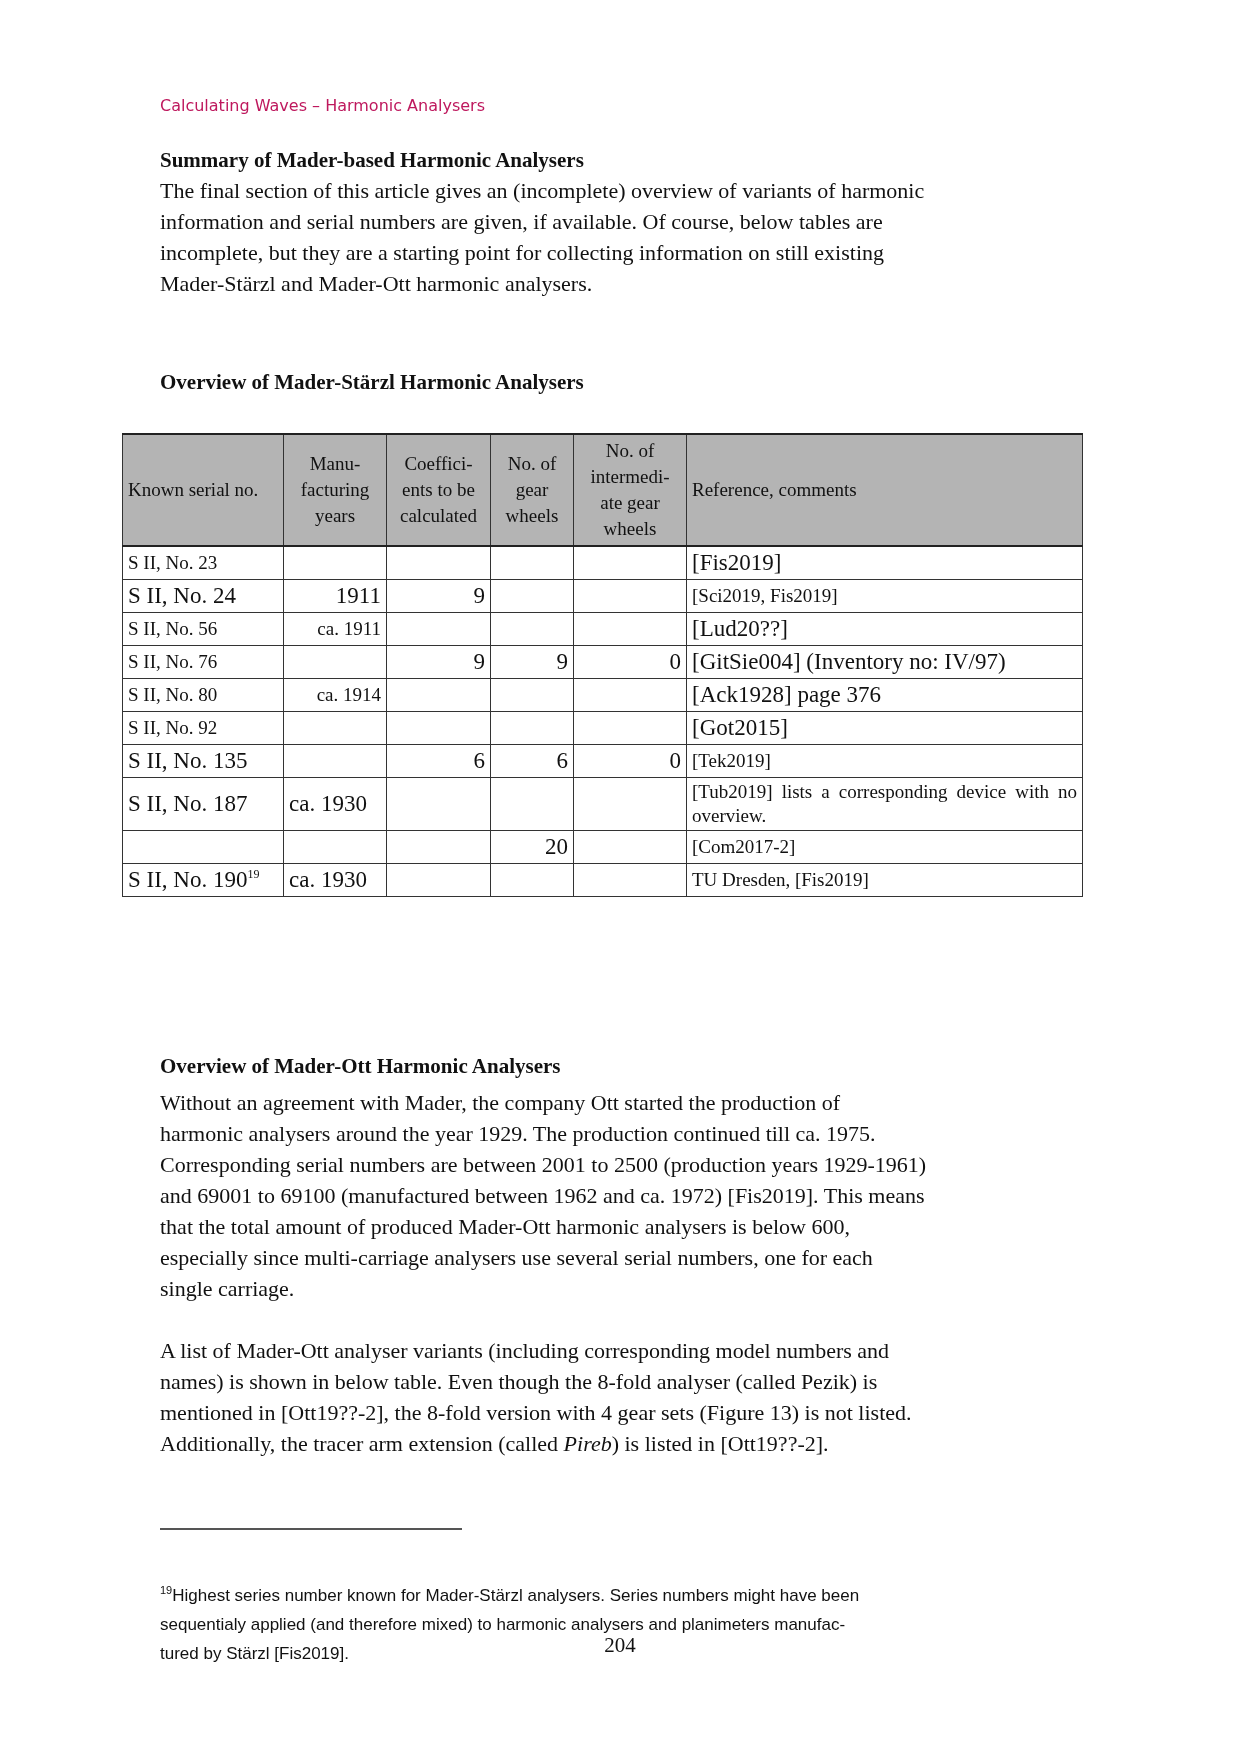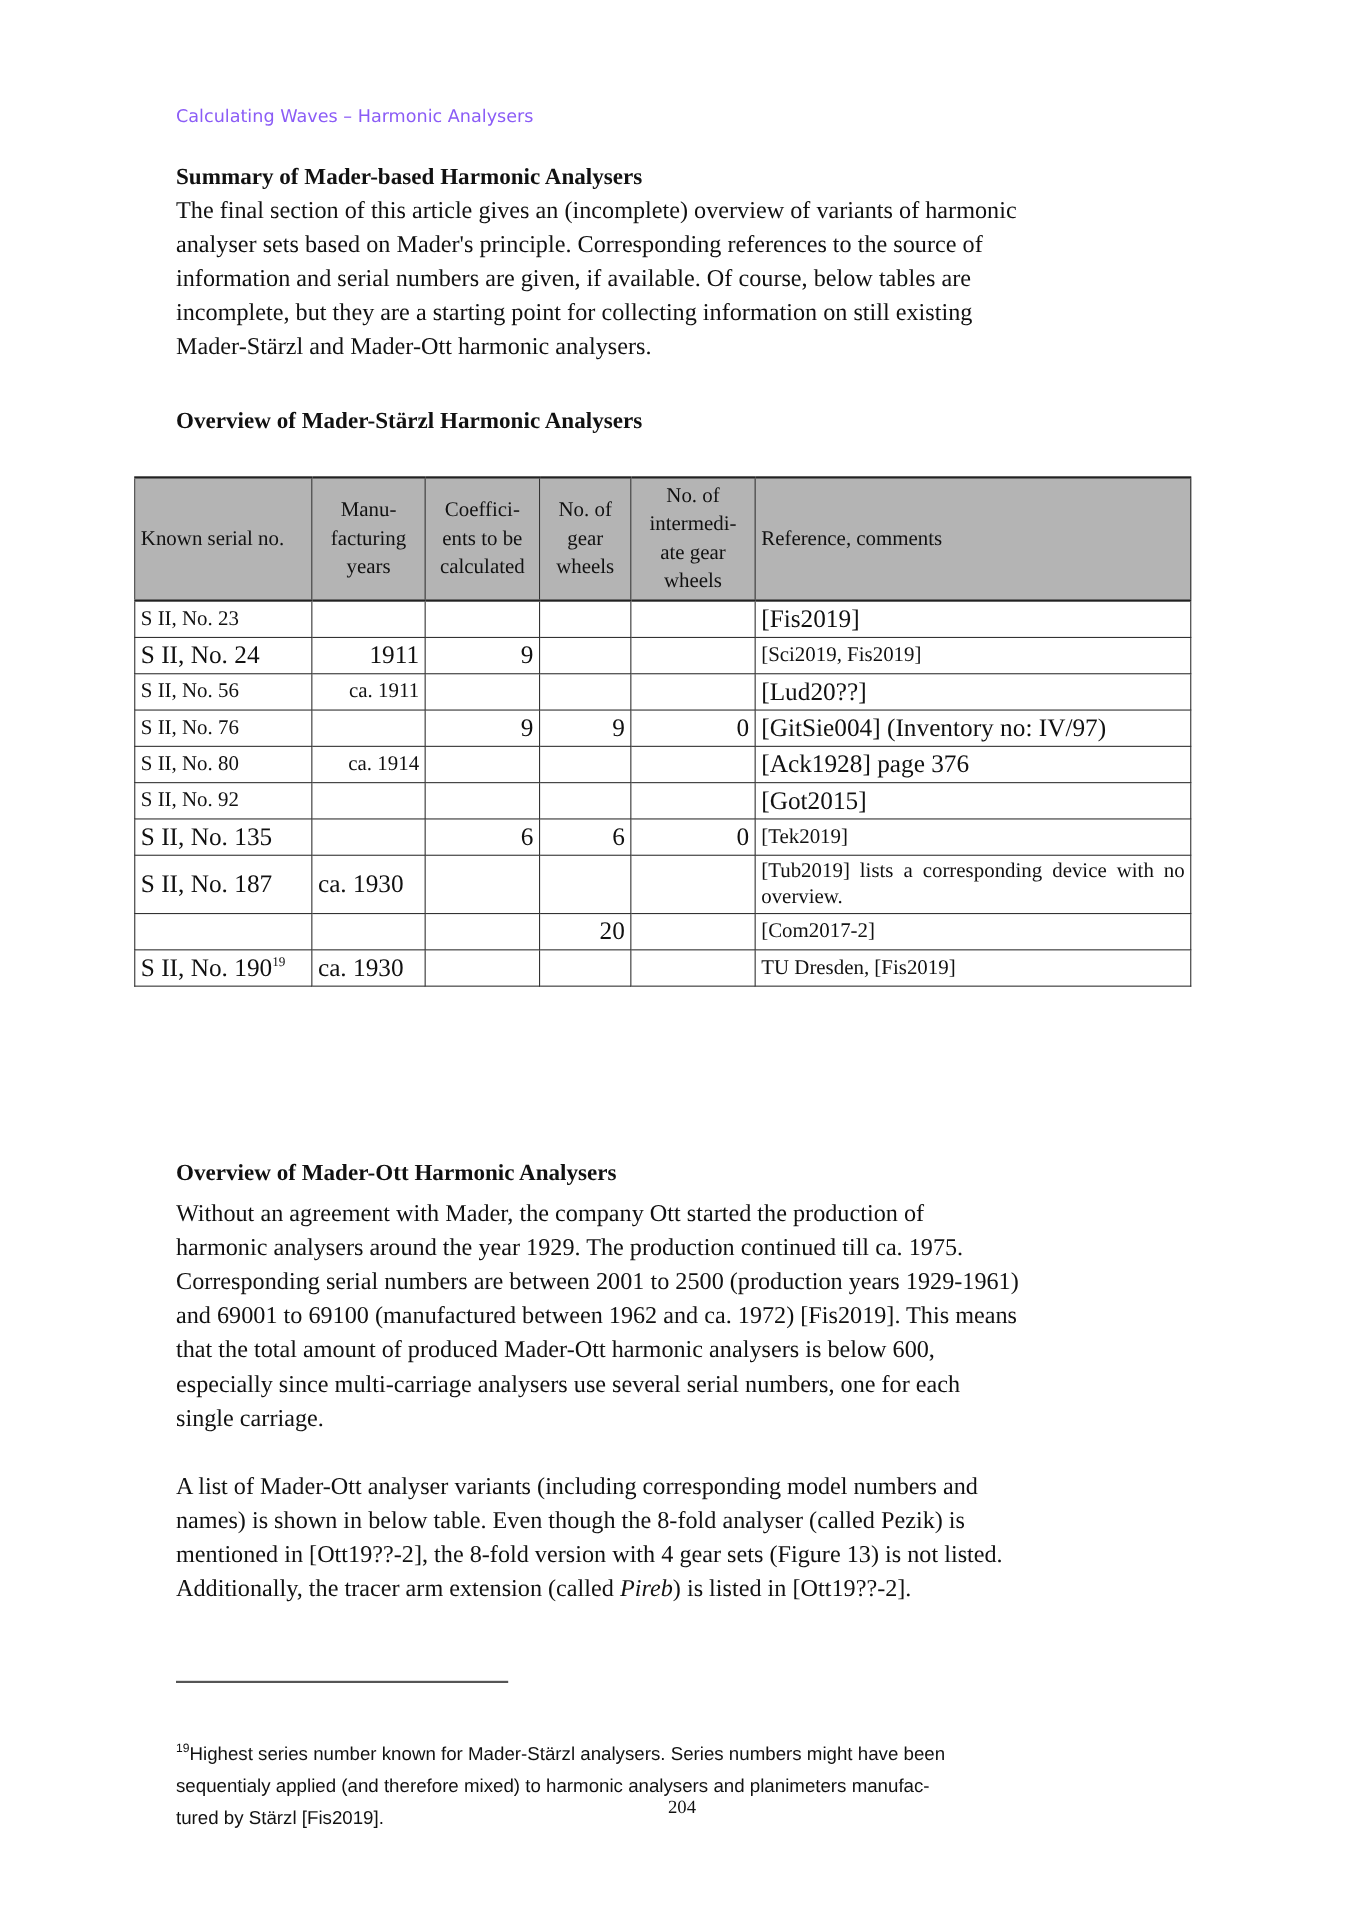--- a/index.html
+++ b/index.html
@@ -2,21 +2,21 @@
 <html><head>
   <meta charset="utf-8">
   <style>
     html, body { margin: 0; padding: 0; background: #ffffff; }
     body {
       width: 1240px; height: 1754px; position: relative; overflow: hidden;
       font-family: "Liberation Serif", serif; color: #111;
     }
     .running-header {
       position: absolute; left: 160px; top: 96px;
-      font-family: "DejaVu Sans", sans-serif; font-size: 16px; color: #8b5cf6;
+      font-family: "DejaVu Sans", sans-serif; font-size: 16px; color: #be185d;
     }
     .h {
       position: absolute; left: 160px; font-weight: bold; font-size: 21px;
       font-family: "Liberation Serif", serif; letter-spacing: 0;
     }
     .para {
       position: absolute; left: 160px; width: 880px;
       font-size: 22px; line-height: 31px; font-family: "Liberation Serif", serif;
     }
     table.ms {
@@ -41,32 +41,31 @@
     .fn-rule {
       position: absolute; left: 160px; top: 1528px; width: 302px; height: 2px; background: #555;
     }
     .footnote {
       position: absolute; left: 160px; top: 1576px; width: 860px;
       font-size: 17px; line-height: 29px; font-family: Liberation Sans, sans-serif;
     }
     .footnote sup { font-size: 11px; }
     .page-num {
       position: absolute; left: 0; width: 1240px; top: 1633px; text-align: center;
-      font-size: 17px; font-family: "Liberation Serif", serif;
+      font-size: 21px; font-family: "Liberation Serif", serif;
     }
   </style>
 </head>
 <body>
 
 <div class="running-header">Calculating Waves – Harmonic Analysers</div>
 
 <div class="h" style="top:148px;">Summary of Mader-based Harmonic Analysers</div>
 <div class="para" style="top:175px;">
   <div>The final section of this article gives an (incomplete) overview of variants of harmonic</div>
-  <div>analyser sets based on Mader's principle. Corresponding references to the source of</div>
   <div>information and serial numbers are given, if available. Of course, below tables are</div>
   <div>incomplete, but they are a starting point for collecting information on still existing</div>
   <div>Mader-Stärzl and Mader-Ott harmonic analysers.</div>
 </div>
 
 <div class="h" style="top:370px;">Overview of Mader-Stärzl Harmonic Analysers</div>
 
 <table class="ms">
   <colgroup>
     <col style="width:161px">

